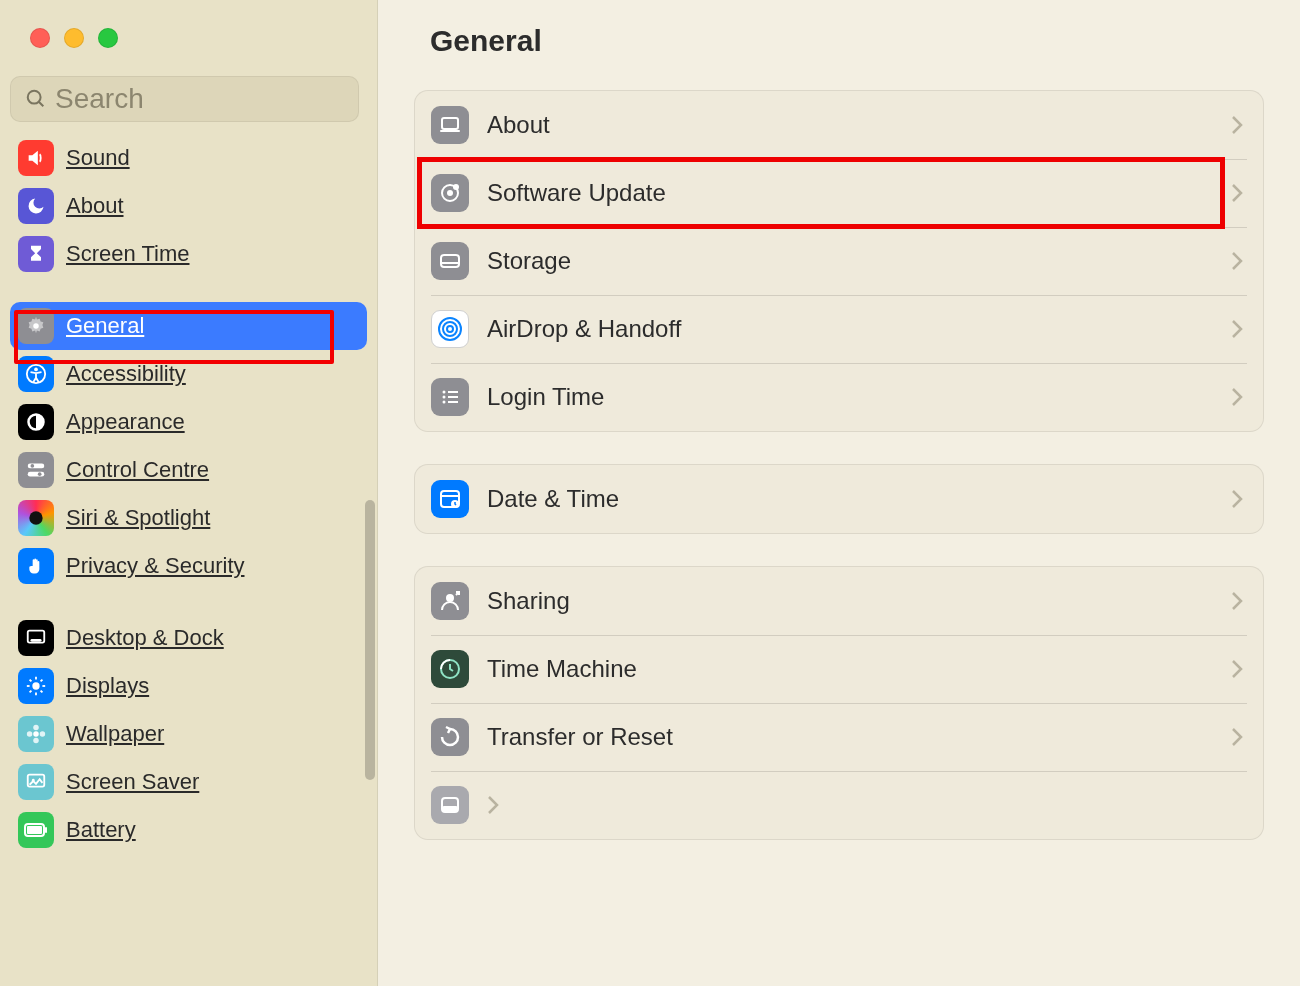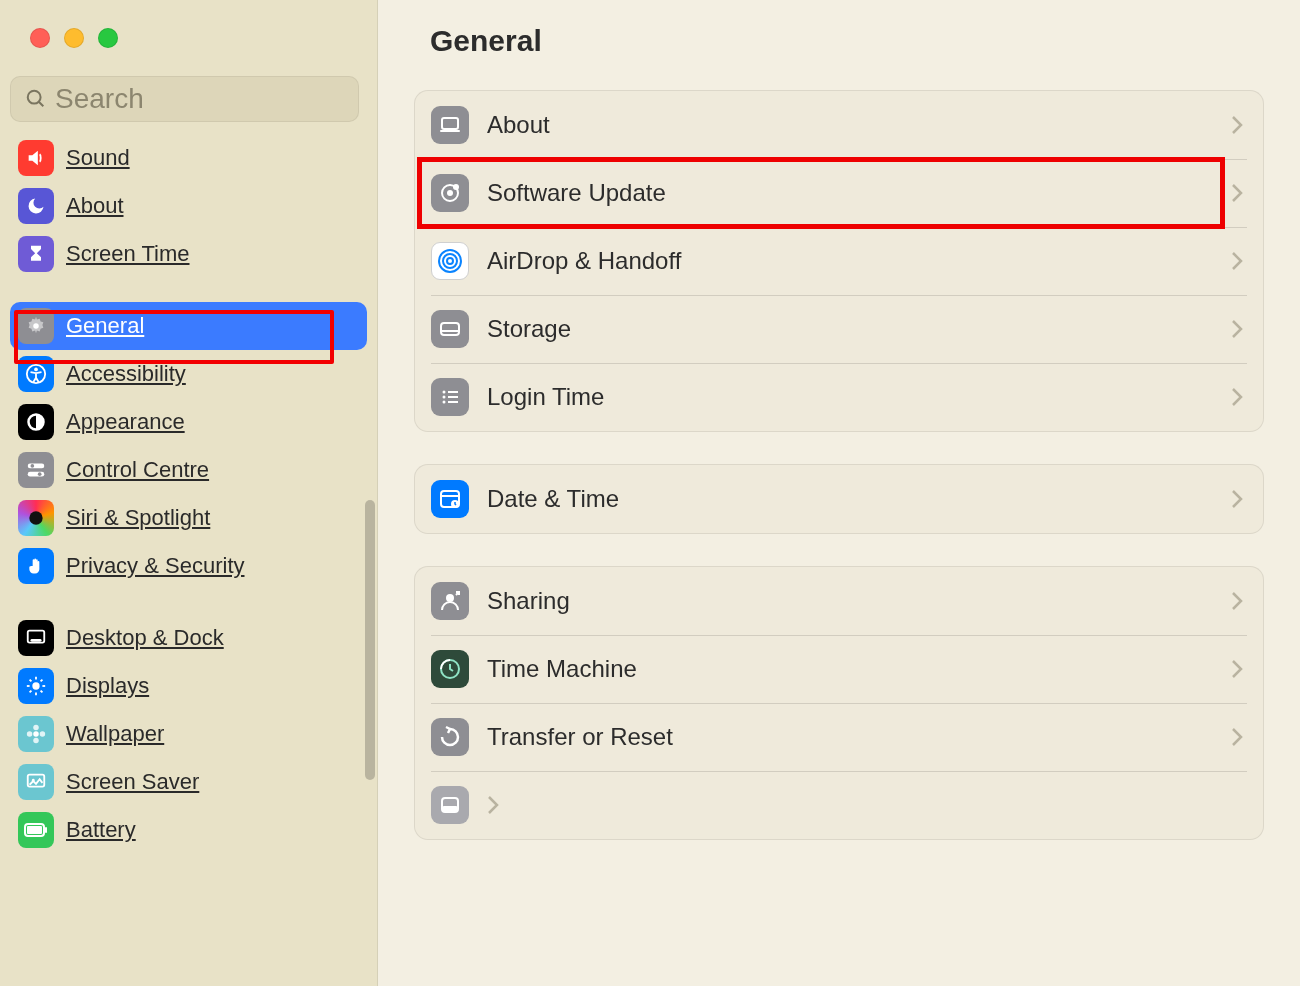--- a/index.html
+++ b/index.html
@@ -394,43 +394,43 @@
       </span>
       <span class="label">Software Update</span>
       <span class="chevron">
         <svg width="12" height="20" viewBox="0 0 12 20" fill="none" stroke="currentColor" stroke-width="2.5">
             <polyline points="2,2 10,10 2,18"></polyline>
           </svg>
       </span>
     </div>
 
     <div class="row">
+      <span class="ricon bg-gray">
+        <svg width="24" height="24" viewBox="0 0 24 24" fill="#fff">
+            <rect x="3" y="6" width="18" height="12" rx="3" fill="none" stroke="#fff" stroke-width="2"></rect>
+            <line x1="3" y1="14" x2="21" y2="14" stroke="#fff" stroke-width="2"></line>
+          </svg>
+      </span>
+      <span class="label">Storage</span>
+      <span class="chevron">
+        <svg width="12" height="20" viewBox="0 0 12 20" fill="none" stroke="currentColor" stroke-width="2.5">
+            <polyline points="2,2 10,10 2,18"></polyline>
+          </svg>
+      </span>
+    </div>
+
+    <div class="row">
       <span class="ricon bg-white-b">
         <svg width="24" height="24" viewBox="0 0 24 24" fill="none" stroke="#0a84ff" stroke-width="2">
             <circle cx="12" cy="12" r="3"></circle>
             <circle cx="12" cy="12" r="7"></circle>
             <circle cx="12" cy="12" r="11"></circle>
           </svg>
       </span>
       <span class="label">AirDrop &amp; Handoff</span>
-      <span class="chevron">
-        <svg width="12" height="20" viewBox="0 0 12 20" fill="none" stroke="currentColor" stroke-width="2.5">
-            <polyline points="2,2 10,10 2,18"></polyline>
-          </svg>
-      </span>
-    </div>
-
-    <div class="row">
-      <span class="ricon bg-gray">
-        <svg width="24" height="24" viewBox="0 0 24 24" fill="#fff">
-            <rect x="3" y="6" width="18" height="12" rx="3" fill="none" stroke="#fff" stroke-width="2"></rect>
-            <line x1="3" y1="14" x2="21" y2="14" stroke="#fff" stroke-width="2"></line>
-          </svg>
-      </span>
-      <span class="label">Storage</span>
       <span class="chevron">
         <svg width="12" height="20" viewBox="0 0 12 20" fill="none" stroke="currentColor" stroke-width="2.5">
             <polyline points="2,2 10,10 2,18"></polyline>
           </svg>
       </span>
     </div>
 
     <div class="row">
       <span class="ricon bg-gray">
         <svg width="24" height="24" viewBox="0 0 24 24" fill="#fff">

